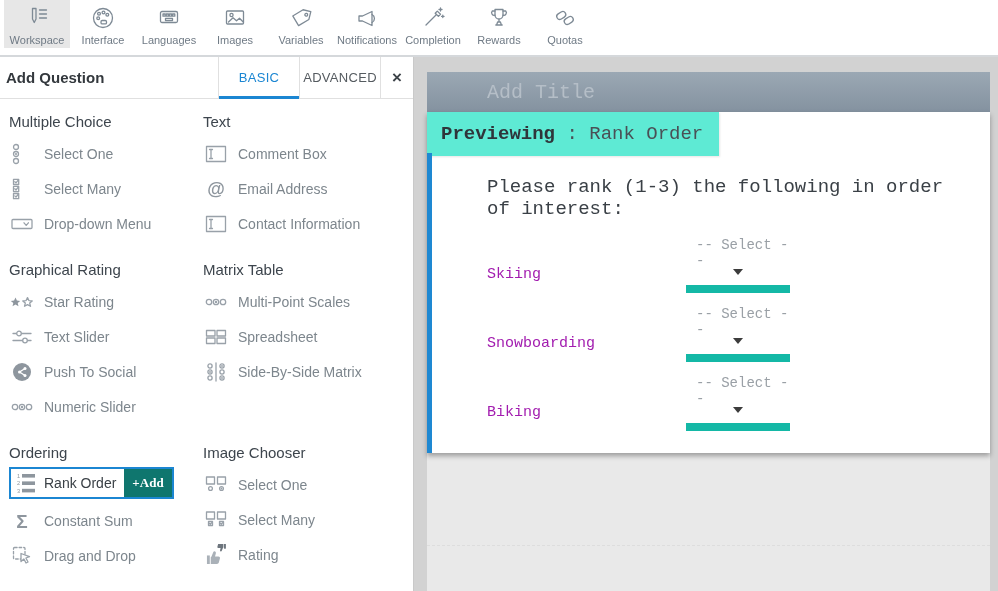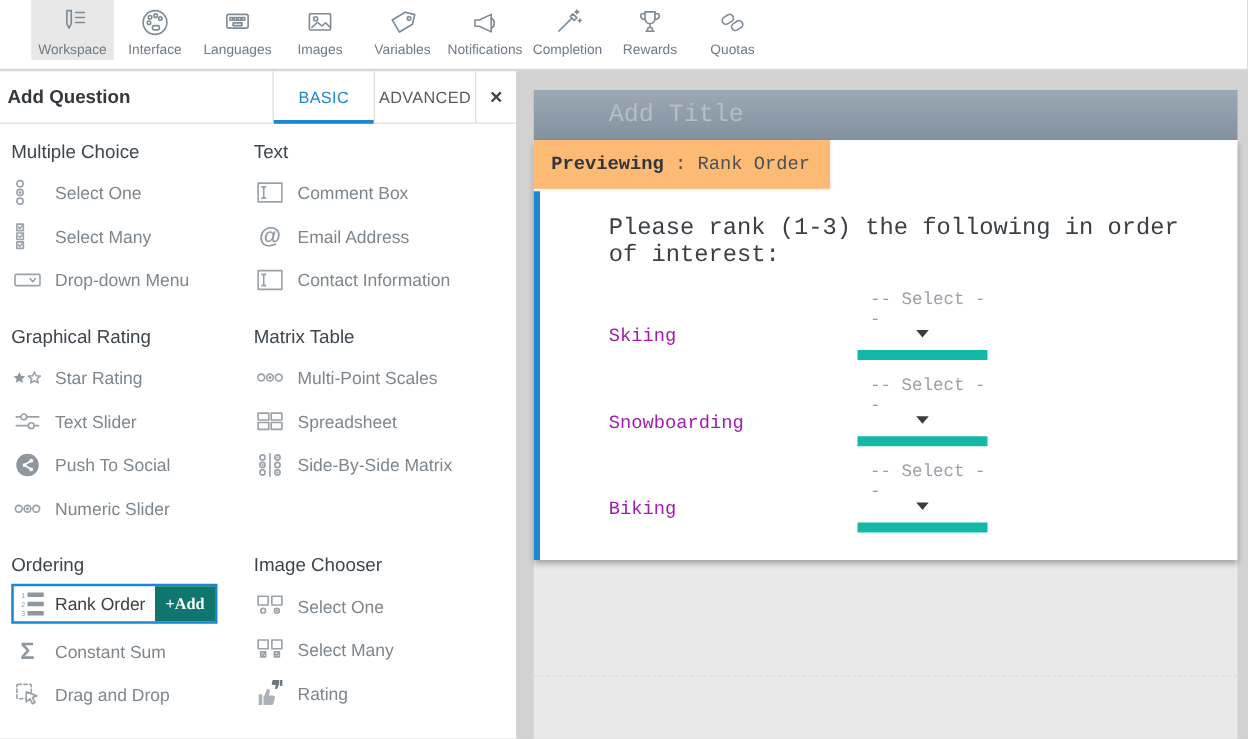--- a/index.html
+++ b/index.html
@@ -1,21 +1,21 @@
 <!DOCTYPE html>
 <html><head>
 <meta charset="utf-8">
 <style>
   html,body{margin:0;padding:0;}
   body{width:998px;height:591px;overflow:hidden;background:#d2d2d2;
        font-family:"Liberation Sans",sans-serif;-webkit-font-smoothing:antialiased;}
   .app{width:998px;height:591px;display:flex;flex-direction:column;}
 
   
-  .toolbar{background:#fff;height:48px;display:flex;padding-left:25px;}
+  .toolbar{background:#fff;height:48px;display:flex;padding-left:4px;}
   .toolbar-strip{height:7px;background:#fff;border-bottom:2px solid #d5d8db;}
   .tb-item{width:66px;display:flex;flex-direction:column;align-items:center;
            justify-content:flex-start;padding-top:5px;cursor:pointer;}
   .tb-item.selected{background:#e7e7e7;}
   .tb-icon{height:26px;display:flex;align-items:center;justify-content:center;}
   .tb-icon svg{stroke:#7e8a95;fill:none;stroke-width:1.3;stroke-linecap:round;stroke-linejoin:round;}
   .tb-label{font-size:11px;color:#6f7a85;margin-top:3px;white-space:nowrap;}
 
   
   .main{flex:1;display:flex;min-height:0;}
@@ -49,22 +49,22 @@
   .rank-box .q-icon{margin:0 5px 0 2px;align-self:center;}
   .rank-box .q-label{color:#3a4046;align-self:center;flex:1;}
   .add-btn{background:#0f766e;color:#fff;font-weight:bold;font-size:13px;display:flex;
            align-items:center;justify-content:center;width:48px;cursor:pointer;font-family:Liberation Serif, serif;}
 
   
   .preview-card{margin:15px 8px 0 13px;font-family:Liberation Mono, monospace;}
   .slate-bar{height:40px;background:linear-gradient(#9ba8b4,#8492a0);display:flex;align-items:center;
              padding-left:60px;font-size:20px;color:#b5bec7;cursor:pointer;}
   .white-area{background:#fff;position:relative;box-shadow:0 3px 5px rgba(0,0,0,.33);padding-bottom:22px;}
-  .previewing-tag{display:inline-block;background:#fdba74;padding:11px 16px 11px 14px;min-width:160px;
-                  font-size:15px;color:#4a5056;box-shadow:1px 1px 2px rgba(0,0,0,.10);}
+  .previewing-tag{display:inline-block;background:#5eead4;padding:11px 16px 11px 14px;min-width:160px;
+                  font-size:19px;color:#4a5056;box-shadow:1px 1px 2px rgba(0,0,0,.10);}
   .previewing-tag b{color:#2f353a;}
   .blue-bar{position:absolute;left:0;top:41px;bottom:0;width:5px;background:#1e88d2;}
   .question{margin:20px 40px 4px 60px;font-size:19px;color:#3a4046;}
   .prev-row{display:flex;align-items:flex-end;margin-left:60px;padding-top:13px;}
   .prev-row-label{width:199px;font-size:15px;color:#a21caf;padding-bottom:10px;}
   .select-ctrl{width:104px;border-bottom:8px solid #14b8a6;padding-bottom:9px;display:flex;
                justify-content:space-between;align-items:center;cursor:pointer;flex-direction:column;}
   .select-text{font-size:14px;color:#9aa0a6;padding-left:10px;}
   .caret{width:0;height:0;border-left:5px solid transparent;border-right:5px solid transparent;
          border-top:6px solid #3c3c3c;margin-bottom:1px;}

